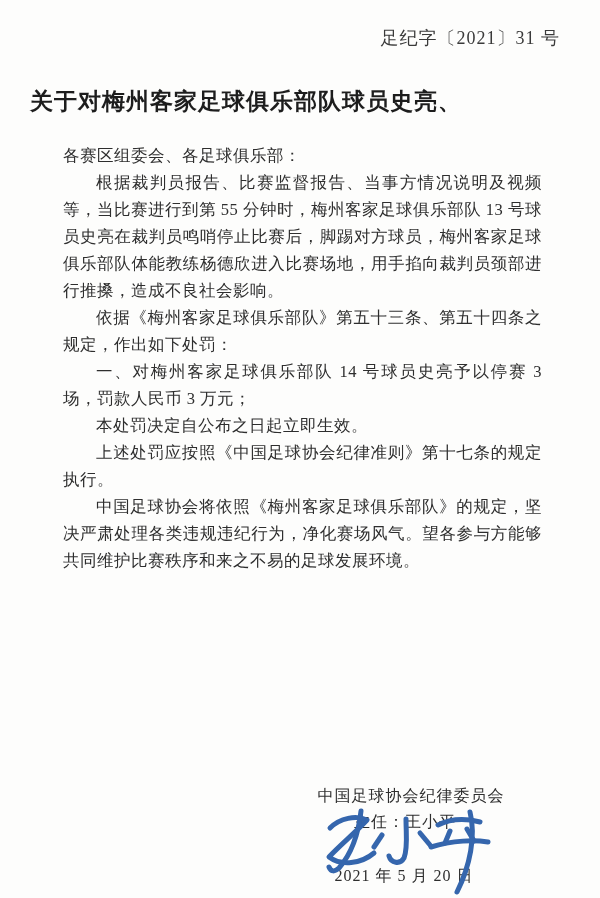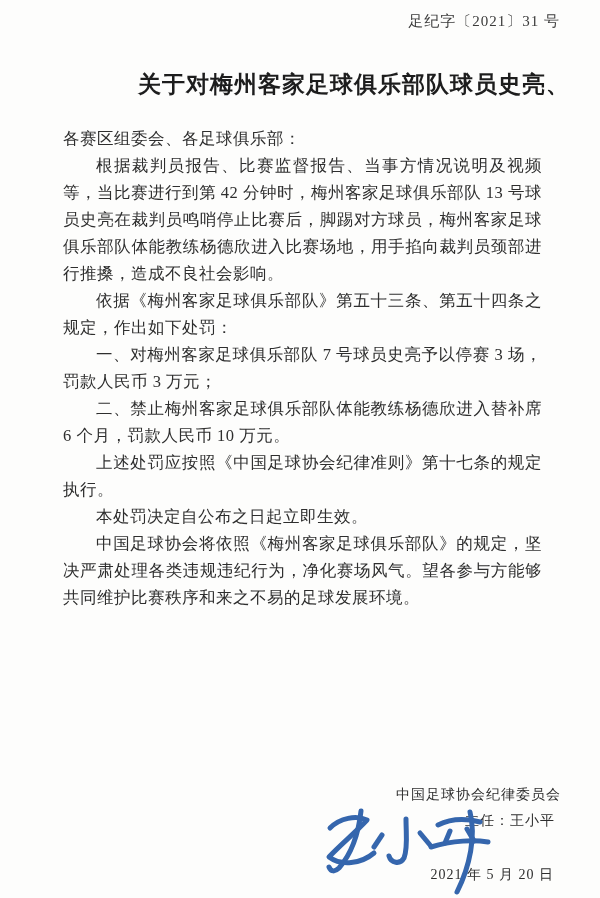--- a/index.html
+++ b/index.html
@@ -7,53 +7,53 @@
     position: relative;
     width: 600px;
     height: 898px;
     background: #fdfdfc;
     font-family: "Liberation Serif", "DejaVu Serif", serif;
     color: #2f2f2f;
     overflow: hidden;
     box-sizing: border-box;
   }
   .doc-number {
-    padding-top: 13px;
+    padding-top: 30px;
     padding-right: 40px;
     text-align: right;
-    font-size: 15px;
+    font-size: 18px;
     line-height: 17px;
     color: #3a3a3a;
     letter-spacing: 1px;
   }
   .title {
     margin: 38px 30px 0 30px;
-    text-align: right;
+    text-align: left;
     font-size: 23px;
     line-height: 33px;
     font-weight: bold;
     color: #1d1d1d;
     letter-spacing: 1px;
   }
   .title .title-line { display: block; }
   .body-text {
     margin: 24px 58px 0 63px;
     font-size: 16.5px;
     line-height: 27px;
     text-align: justify;
     letter-spacing: 0.5px;
     color: #2e2e2e;
   }
   .body-text p { margin: 0; }
   .body-text p.para { text-indent: 2em; }
   .sig-org, .sig-director, .sig-date {
     position: absolute;
     width: 300px;
-    text-align: right;
-    font-size: 14px;
+    text-align: center;
+    font-size: 16px;
     letter-spacing: 1px;
     color: #2e2e2e;
   }
   .sig-org { top: 786px; left: 261px; }
   .sig-director { top: 812px; left: 255px; }
   .sig-date { top: 866px; left: 254px; }
   .sig-svg {
     position: absolute;
     top: 804px;
     left: 316px;
@@ -69,26 +69,25 @@
 <div class="page">
 
   <div class="doc-number">足纪字〔2021〕31 号</div>
 
   <h1 class="title">
     <span class="title-line">关于对梅州客家足球俱乐部队球员史亮、</span>
   </h1>
 
   <div class="body-text">
     <p class="salutation">各赛区组委会、各足球俱乐部：</p>
-    <p class="para">根据裁判员报告、比赛监督报告、当事方情况说明及视频等，当比赛进行到第 42 分钟时，梅州客家足球俱乐部队 13 号球员史亮在裁判员鸣哨停止比赛后，脚踢对方球员，梅州客家足球俱乐部队体能教练杨德欣进入比赛场地，用手掐向裁判员颈部进行推搡，造成不良社会影响。</p>
+    <p class="para">根据裁判员报告、比赛监督报告、当事方情况说明及视频等，当比赛进行到第 55 分钟时，梅州客家足球俱乐部队 13 号球员史亮在裁判员鸣哨停止比赛后，脚踢对方球员，梅州客家足球俱乐部队体能教练杨德欣进入比赛场地，用手掐向裁判员颈部进行推搡，造成不良社会影响。</p>
     <p class="para">依据《梅州客家足球俱乐部队》第五十三条、第五十四条之规定，作出如下处罚：</p>
-    <p class="para">一、对梅州客家足球俱乐部队 7 号球员史亮予以停赛 3 场，罚款人民币 3 万元；</p>
-    <p class="para">二、禁止梅州客家足球俱乐部队体能教练杨德欣进入替补席 6 个月，罚款人民币 10 万元。</p>
+    <p class="para">一、对梅州客家足球俱乐部队 14 号球员史亮予以停赛 3 场，罚款人民币 3 万元；</p>
+    <p class="para">本处罚决定自公布之日起立即生效。</p>
     <p class="para">上述处罚应按照《中国足球协会纪律准则》第十七条的规定执行。</p>
-    <p class="para">本处罚决定自公布之日起立即生效。</p>
     <p class="para">中国足球协会将依照《梅州客家足球俱乐部队》的规定，坚决严肃处理各类违规违纪行为，净化赛场风气。望各参与方能够共同维护比赛秩序和来之不易的足球发展环境。</p>
   </div>
 
   <div class="sig-org">中国足球协会纪律委员会</div>
 
   <div class="sig-director">主任：王小平</div>
 
   <svg class="sig-svg" viewBox="0 0 180 92" aria-hidden="true">
     <g fill="none" stroke-linecap="round" stroke-linejoin="round" stroke-width="5" stroke="#3566ad">
 

